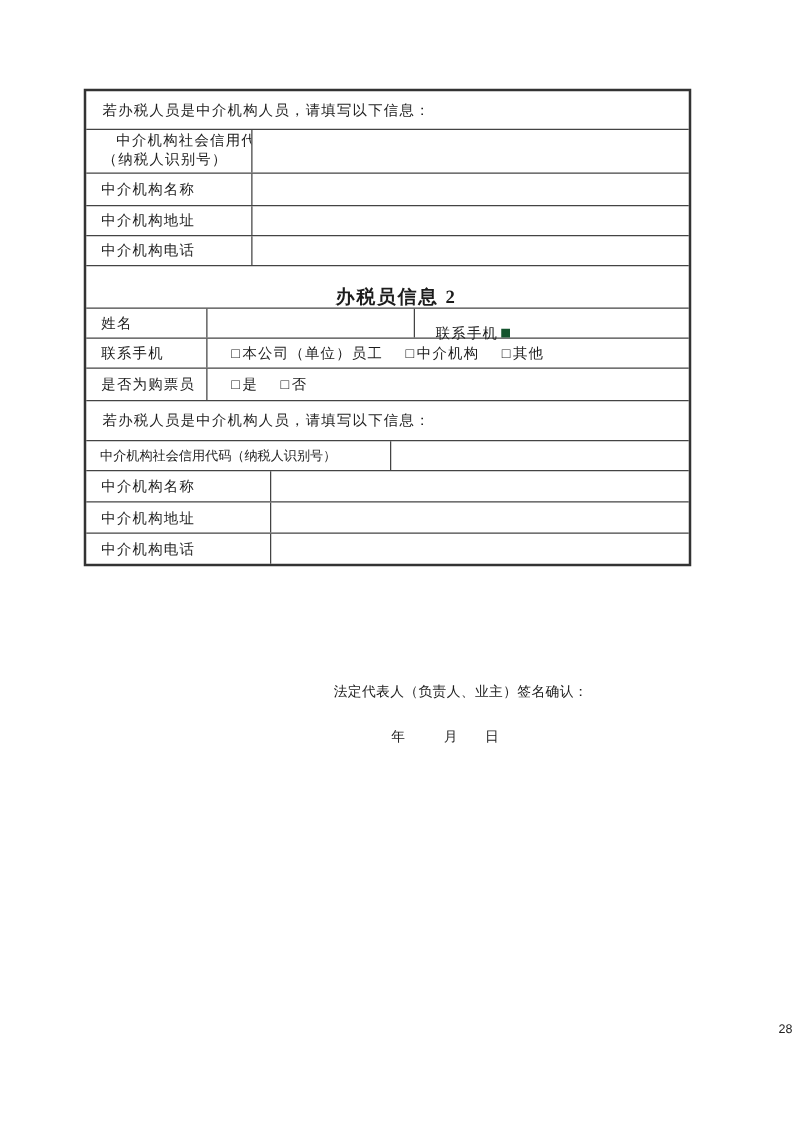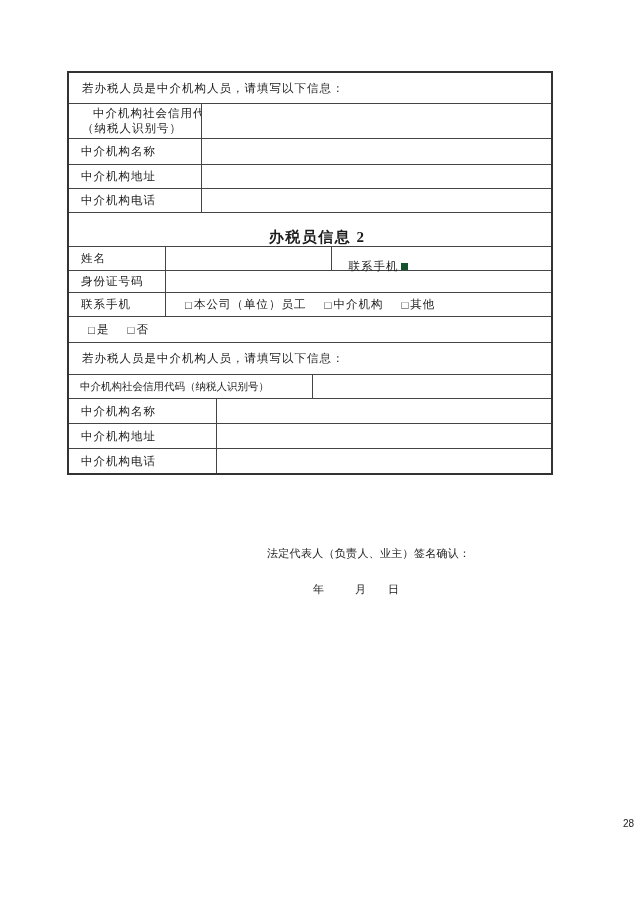--- a/index.html
+++ b/index.html
@@ -109,44 +109,41 @@
       <div class="cell full hdr center">办税员信息 2</div>
     </div>
 
     <div class="row h24">
       <div class="cell label w97">姓名</div>
       <div class="cell w166" style="border-right:1px solid #444;"></div>
       <div class="cell w76 center" style="border-right:7px solid #14532d;">联系手机</div>
       <div class="cell value"></div>
     </div>
 
-    <div class="row h22">
-      <div class="cell label w97">身份证号码</div>
-      <div class="cell value"></div>
-    </div>
 
     <div class="row h24">
       <div class="cell label w97">联系手机</div>
       <div class="cell value opts">
         <span class="opt">
           <span class="box">□</span>
           <span>本公司（单位）员工</span>
         </span>
         <span class="opt">
           <span class="box">□</span>
           <span>中介机构</span>
         </span>
         <span class="opt">
           <span class="box">□</span>
           <span>其他</span>
         </span>
       </div>
     </div>
 
     <div class="row h26">
+      <div class="cell label w97">是否为购票员</div>
       <div class="cell value opts">
         <span class="opt">
           <span class="box">□</span>
           <span>是</span>
         </span>
         <span class="opt">
           <span class="box">□</span>
           <span>否</span>
         </span>
       </div>

